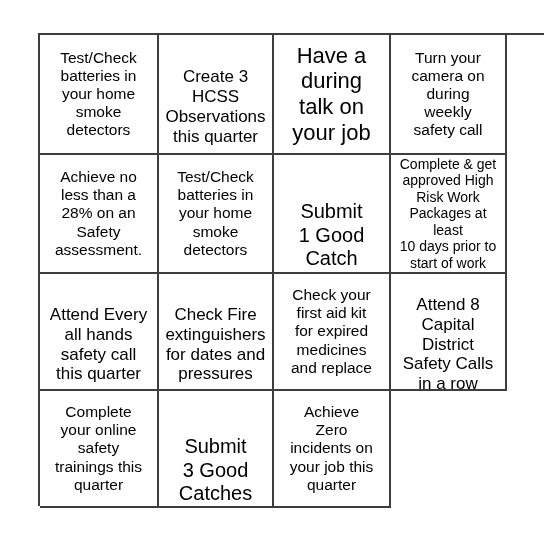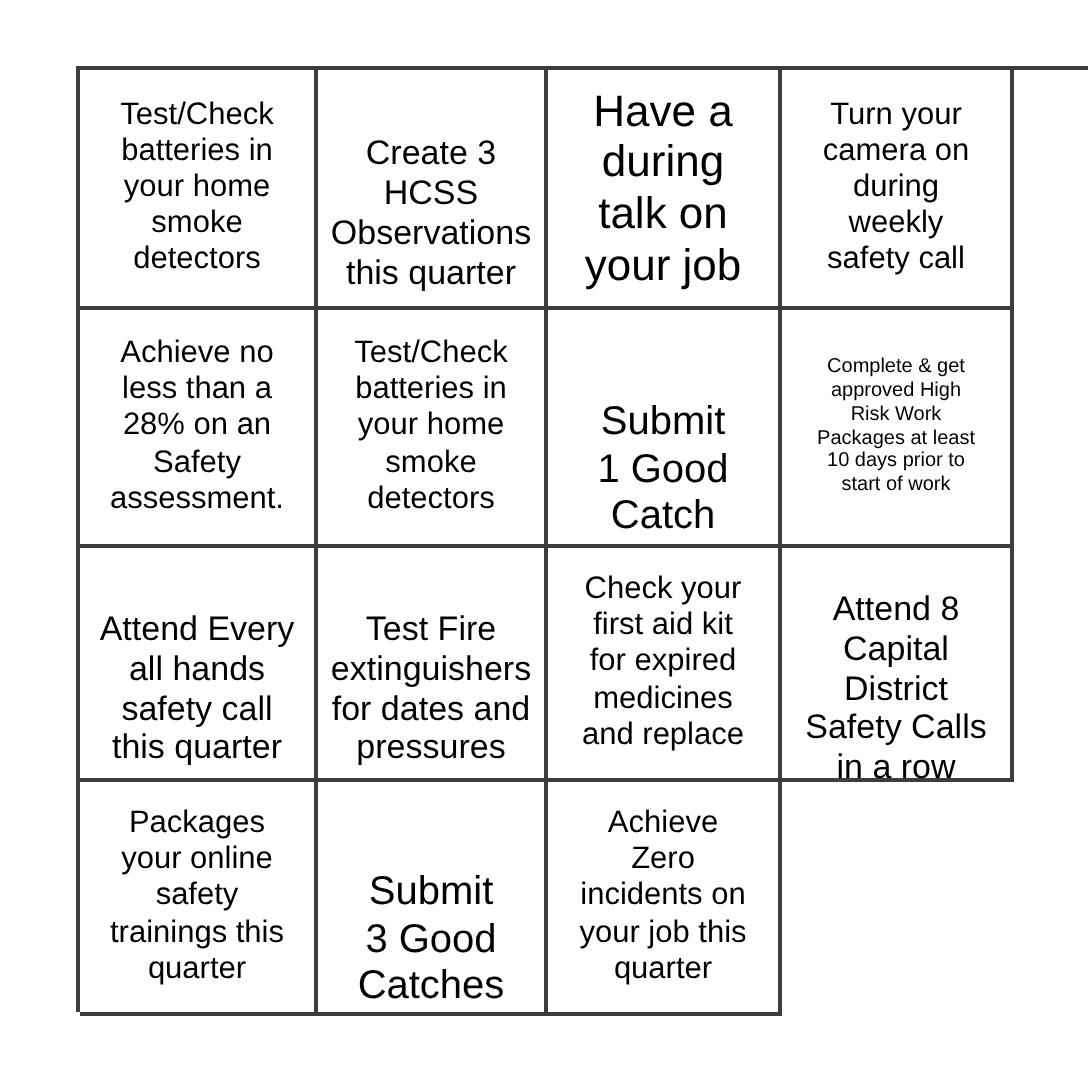--- a/index.html
+++ b/index.html
@@ -41,21 +41,21 @@
     overflow: hidden;
     background: #ffffff;
   }
   .cell-text {
     display: block;
     width: 100%;
     line-height: 1.16;
     white-space: pre-line;
   }
   
-  .sz-xs .cell-text { font-size: 10px; line-height: 1.18; }
+  .sz-xs .cell-text { font-size: 14px; line-height: 1.18; }
   .sz-sm .cell-text { font-size: 15.5px; line-height: 1.17; }
   .sz-md .cell-text { font-size: 17px;   line-height: 1.17; margin-top: 26px; }
   .sz-lg .cell-text { font-size: 22px;   line-height: 1.16; }
   .sz-xl .cell-text { font-size: 20px;   line-height: 1.17; margin-top: 44px; }
 </style>
 </head>
 <body>
 
 <div id="bingo-card">
 
@@ -114,42 +114,42 @@
 start of work</span>
   </div>
 
   <div class="cell sz-md">
     <span class="cell-text">Attend Every
 all hands
 safety call
 this quarter</span>
   </div>
   <div class="cell sz-md">
-    <span class="cell-text">Test Fire
+    <span class="cell-text">Check Fire
 extinguishers
 for dates and
 pressures</span>
   </div>
   <div class="cell sz-sm">
     <span class="cell-text">Check your
 first aid kit
 for expired
 medicines
 and replace</span>
   </div>
   <div class="cell sz-md">
     <span class="cell-text">Attend 8
 Capital
 District
 Safety Calls
 in a row</span>
   </div>
 
   <div class="cell sz-sm">
-    <span class="cell-text">Packages
+    <span class="cell-text">Complete
 your online
 safety
 trainings this
 quarter</span>
   </div>
   <div class="cell sz-xl">
     <span class="cell-text">Submit
 3 Good
 Catches</span>
   </div>

